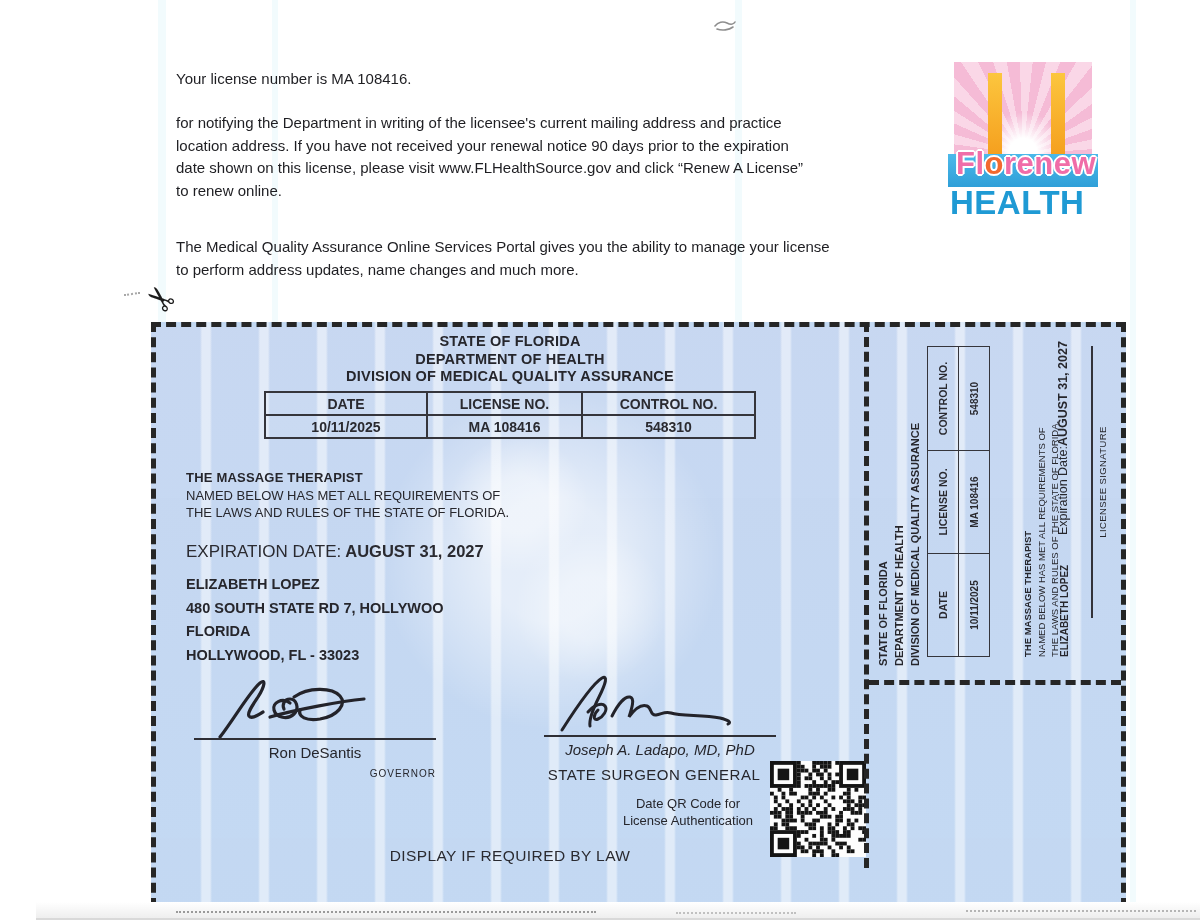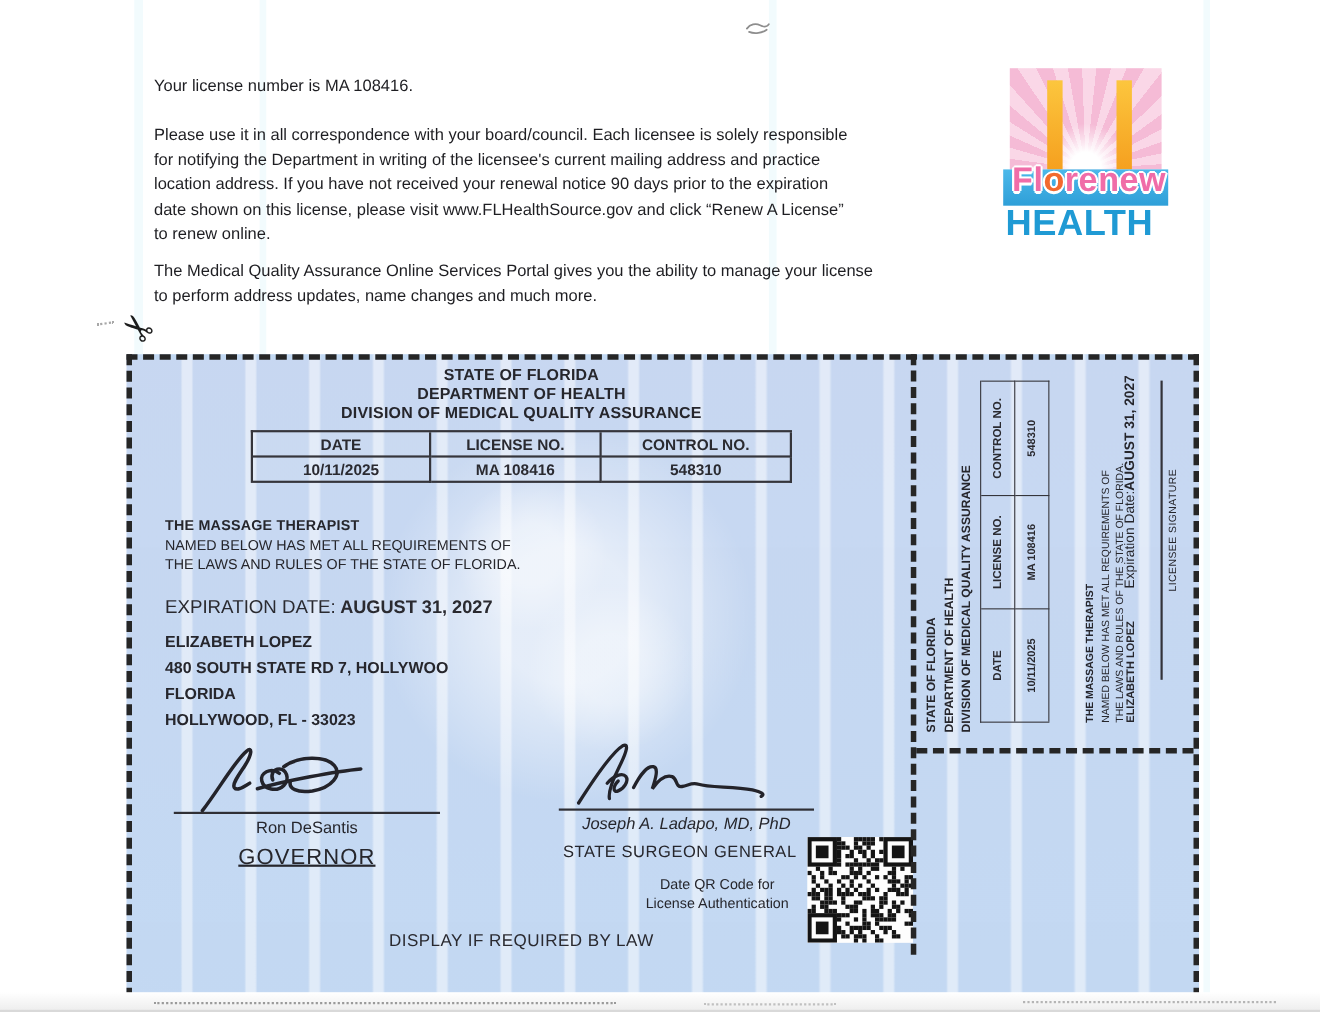--- a/index.html
+++ b/index.html
@@ -1,17 +1,17 @@
 <!DOCTYPE html>
 <html><head>
 <meta charset="utf-8">
 <style>
   html,body{margin:0;padding:0;}
   body{width:1200px;height:920px;background:#ffffff;font-family:"Liberation Sans",sans-serif;position:relative;overflow:hidden;}
-  .page{position:absolute;inset:0;}
+  .page{position:absolute;inset:0;margin-left:36px;}
   
   .streak{position:absolute;top:0;bottom:0;background:rgba(130,212,238,0.10);}
   .st1{left:122px;width:8px;} .st2{left:236px;width:6px;} .st3{left:699px;width:7px;} .st4{left:1094px;width:6px;}
   
   .license-line{position:absolute;left:140px;top:70px;font-size:15px;color:#1e1e22;white-space:nowrap;}
   .para{position:absolute;left:140px;color:#1e1e22;font-size:15px;line-height:22.5px;}
   .para .pline{white-space:nowrap;}
   .p1{top:112px;} .p2{top:236px;}
   
   .logo{position:absolute;left:912px;top:62px;width:150px;height:165px;}
@@ -47,21 +47,21 @@
   .cert-table .hd{font-weight:600;}
   .cert-table .val{font-weight:bold;}
   .block-massage{position:absolute;left:30px;top:142px;font-size:13px;color:#26262c;line-height:17.5px;}
   .block-massage .b1{font-weight:bold;letter-spacing:.2px;}
   .block-exp{position:absolute;left:30px;top:215px;color:#2a2a30;font-size:17px;white-space:nowrap;}
   .block-exp .exp-val{font-weight:bold;font-size:16.5px;margin-left:4px;}
   .block-address{position:absolute;left:30px;top:246px;font-weight:bold;font-size:14.5px;line-height:23.5px;color:#26262c;}
   .sigsvg-l{position:absolute;left:58px;top:350px;}
   .sigline-l{position:absolute;left:38px;top:411px;width:242px;border-top:2px solid #2f2f35;}
   .signame-l{position:absolute;left:38px;top:417px;width:242px;text-align:center;font-size:15px;color:#26262c;}
-  .sigtitle-l{position:absolute;left:38px;top:441px;width:242px;text-align:center;font-size:20px;letter-spacing:1px;color:#26262c;text-decoration:underline;}
+  .sigtitle-l{position:absolute;left:38px;top:441px;width:242px;text-align:right;font-size:10px;letter-spacing:1px;color:#26262c;}
   .sigsvg-r{position:absolute;left:396px;top:346px;}
   .sigline-r{position:absolute;left:388px;top:408px;width:232px;border-top:2px solid #2f2f35;}
   .signame-r{position:absolute;left:388px;top:414px;width:232px;text-align:center;font-size:15px;color:#26262c;font-style:italic;}
   .sigtitle-r{position:absolute;left:382px;top:439px;width:232px;text-align:center;font-size:15px;letter-spacing:.5px;color:#26262c;white-space:nowrap;}
   .qr-caption{position:absolute;left:432px;top:468px;width:200px;text-align:center;font-size:13px;line-height:17px;color:#26262c;}
   .qr{position:absolute;left:614px;top:434px;width:96px;height:96px;background:#fdfdfd;}
   .display-law{position:absolute;left:0;top:520px;width:708px;text-align:center;font-size:15.5px;letter-spacing:.4px;color:#2a2a30;}
   .divider-v{position:absolute;left:708px;top:-5px;height:546px;border-left:5px dashed #262626;}
   .stub-divider{position:absolute;left:713px;top:353px;width:252px;border-top:5px dashed #262626;}
   
@@ -92,21 +92,20 @@
 <div class="page">
 
   <div class="streak st1"></div>
   <div class="streak st2"></div>
   <div class="streak st3"></div>
   <div class="streak st4"></div>
 
   <div class="license-line">Your license number is MA 108416.</div>
 
   <div class="para p1">
-    <div class="pline">Please use it in all correspondence with your board/council. Each licensee is solely responsible</div>
     <div class="pline">for notifying the Department in writing of the licensee's current mailing address and practice</div>
     <div class="pline">location address. If you have not received your renewal notice 90 days prior to the expiration</div>
     <div class="pline">date shown on this license, please visit www.FLHealthSource.gov and click “Renew A License”</div>
     <div class="pline">to renew online.</div>
   </div>
 
   <div class="para p2">
     <div class="pline">The Medical Quality Assurance Online Services Portal gives you the ability to manage your license</div>
     <div class="pline">to perform address updates, name changes and much more.</div>
   </div>

